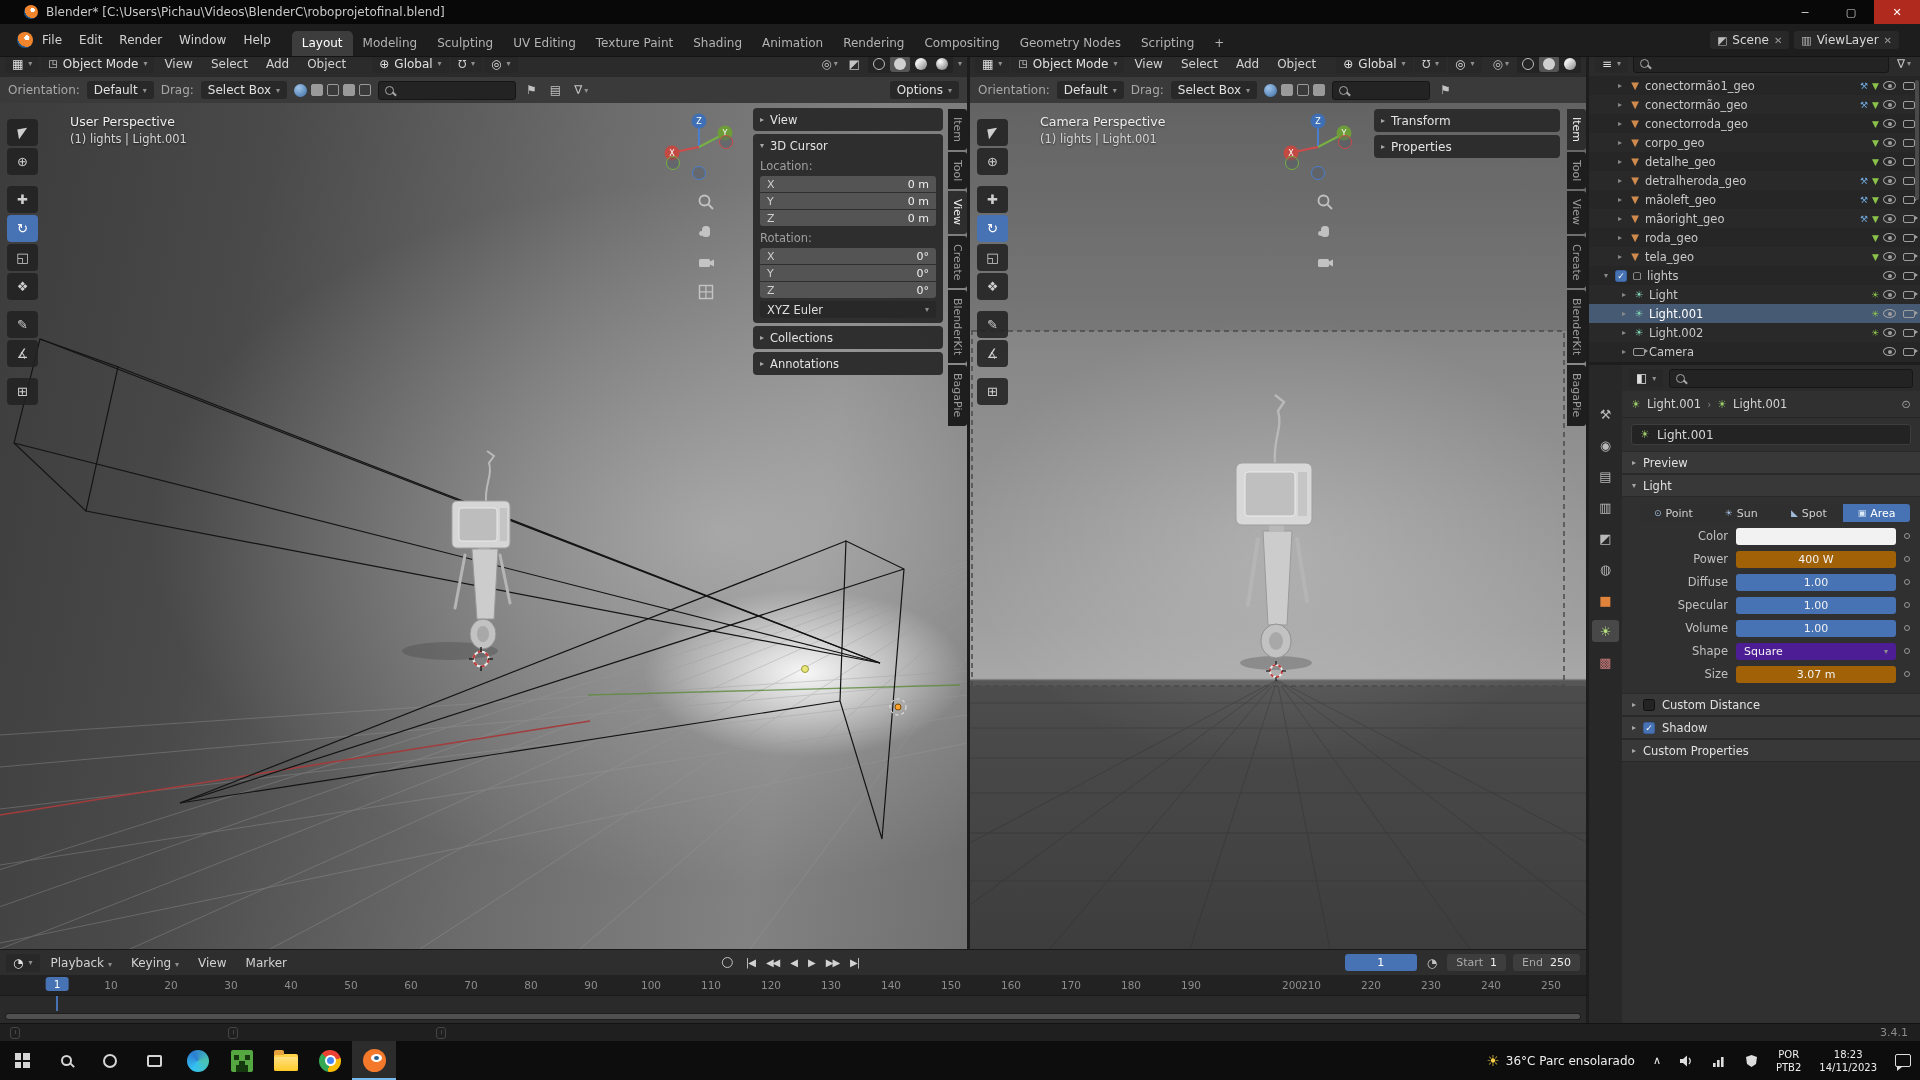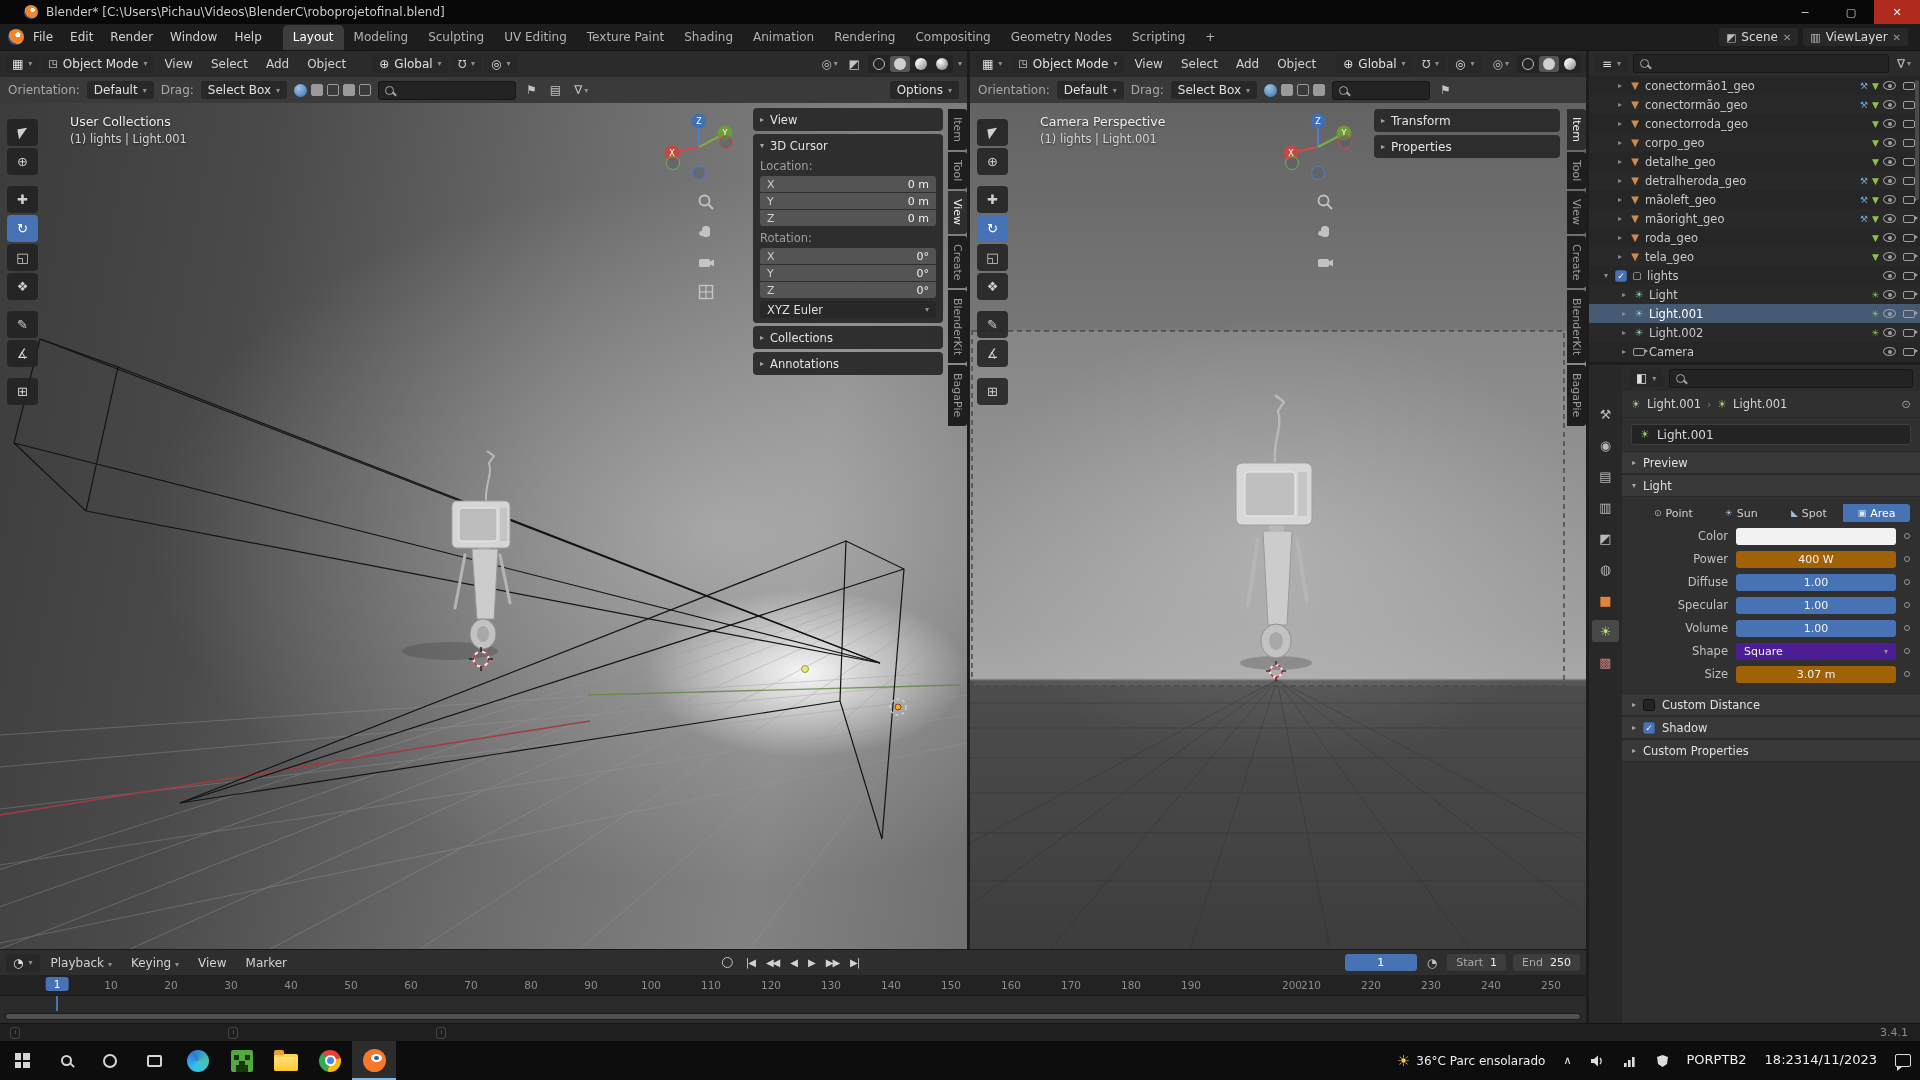--- a/index.html
+++ b/index.html
@@ -7,21 +7,21 @@
   body{position:relative;overflow:hidden;background:#1d1d1d;font-family:"DejaVu Sans","Liberation Sans",sans-serif;font-size:12px;color:#d8d8d8;user-select:none}
 
   
   .titlebar{position:absolute;top:0;left:0;right:0;height:24px;background:#080808;display:flex;align-items:center;gap:8px;padding-left:24px;color:#c9c9c9;font-size:12px;z-index:30}
   .blicon{width:14px;height:14px;border-radius:50%;background:radial-gradient(circle at 62% 36%,#ffffff 0 17%,#f0852d 19% 62%,#265787 64% 100%);flex:none}
   .wbtns{margin-left:auto;display:flex;height:100%}
   .wbtn{width:46px;display:flex;align-items:center;justify-content:center;color:#d5d5d5;font-size:11px}
   .wbtn.close{background:#b02a1e;color:#fff}
 
   
-  .topbar{position:absolute;top:24px;left:0;right:0;height:27px;background:#1d1d1d;display:flex;align-items:center;padding:0 8px;gap:1px;border-bottom:1px solid #141414;z-index:29}
+  .topbar{position:absolute;top:24px;left:0;right:0;height:33px;background:#1d1d1d;display:flex;align-items:center;padding:0 17px;gap:1px;border-bottom:1px solid #141414;z-index:29}
   .menu-item{padding:3px 8px;border-radius:3px;color:#d2d2d2;white-space:nowrap}
   .wstabs{display:flex;margin-left:12px;height:100%;align-items:flex-end}
   .wstab{padding:5px 10px 6px;color:#b3b3b3;border-radius:5px 5px 0 0;white-space:nowrap}
   .wstab.active{background:#3d3d3d;color:#ffffff}
   .topbar-right{margin-left:auto;display:flex;align-items:center;gap:5px;padding-right:4px}
   .selector{display:flex;align-items:center;gap:5px;background:#282828;border-radius:3px;padding:2px 7px}
   .selector .x{color:#9a9a9a;font-size:10px}
   .mini-ic{font-size:11px;color:#bdbdbd}
 
   
@@ -193,21 +193,21 @@
   .folder{width:24px;height:17px;background:linear-gradient(#ffd54f,#ffb300);border-radius:2px;position:relative;margin-top:4px}
   .folder::before{content:"";position:absolute;top:-4px;left:0;width:10px;height:5px;background:#e6a23c;border-radius:2px 2px 0 0}
   .folder::after{content:"";position:absolute;inset:3px 0 0 0;background:linear-gradient(#ffe082,#ffca28);border-radius:2px}
   .chrome{width:22px;height:22px;border-radius:50%;background:conic-gradient(from -45deg,#ea4335 0 33%,#fbbc05 33% 66%,#34a853 66% 100%);position:relative}
   .chrome::before{content:"";position:absolute;inset:5.5px;background:#4285f4;border:2px solid #fff;border-radius:50%}
   .blenderlogo{width:23px;height:23px;border-radius:50%;background:#f5792a;position:relative}
   .blenderlogo::before{content:"";position:absolute;left:8px;top:5px;width:11px;height:8px;border-radius:50%;background:#fff}
   .blenderlogo::after{content:"";position:absolute;left:11px;top:7px;width:5px;height:4px;border-radius:50%;background:#2a5f8a}
   .tray{margin-left:auto;display:flex;align-items:center;height:100%}
   .titem{display:flex;align-items:center;padding:0 9px;height:100%;color:#eee;font-size:12px;gap:6px;white-space:nowrap}
-  .stack{display:flex;flex-direction:row;align-items:center;justify-content:flex-end;font-size:13px;line-height:1.3}
+  .stack{display:flex;flex-direction:column;align-items:center;justify-content:flex-end;font-size:10px;line-height:1.3}
   .sun{color:#f7ce46;font-size:15px}
   .notif{width:16px;height:13px;border:1.5px solid #ddd;border-radius:2px;position:relative}
   .notif::after{content:"";position:absolute;left:1px;bottom:-5px;border-top:4px solid #ddd;border-right:5px solid transparent}
 </style>
 </head>
 <body>
 
 <div class="titlebar">
   <span class="blicon"></span>
   <span>Blender* [C:\Users\Pichau\Videos\BlenderC\roboprojetofinal.blend]</span>
@@ -392,21 +392,21 @@
         </g>
       </g>
       <circle cx="805" cy="566" r="3.5" fill="#e8e87a" stroke="#9a9a40"></circle>
       <g>
         <circle cx="898" cy="604" r="8" fill="none" stroke="#dddddd" stroke-width="1.2" stroke-dasharray="3 3"></circle>
         <circle cx="898" cy="604" r="3" fill="#ffa02f" stroke="#7a4a00"></circle>
       </g>
     </svg>
 
     <div class="vp-label">
-      <div>User Collections</div>
+      <div>User Perspective</div>
       <div class="sub">(1) lights | Light.001</div>
     </div>
 
     <div class="vtools">
       <div class="tbtn">
           <span style="display:inline-block;transform:rotate(-10deg)">◤</span>
         </div>
       <div class="tbtn">⊕</div>
       <div class="tbtn gap">✚</div>
       <div class="tbtn active">↻</div>

